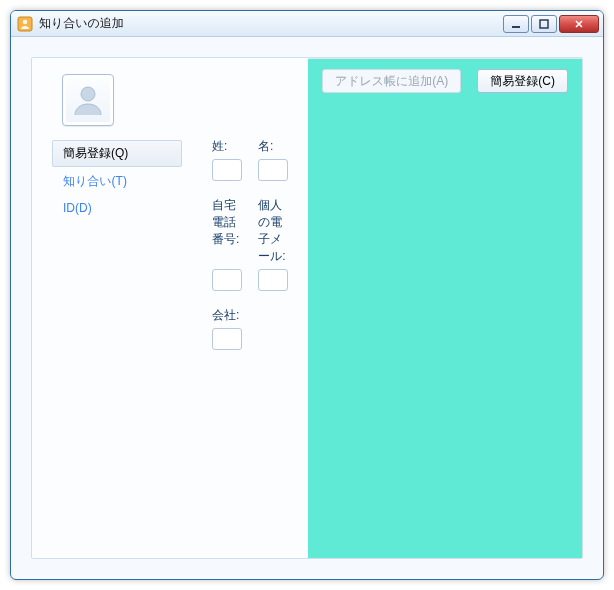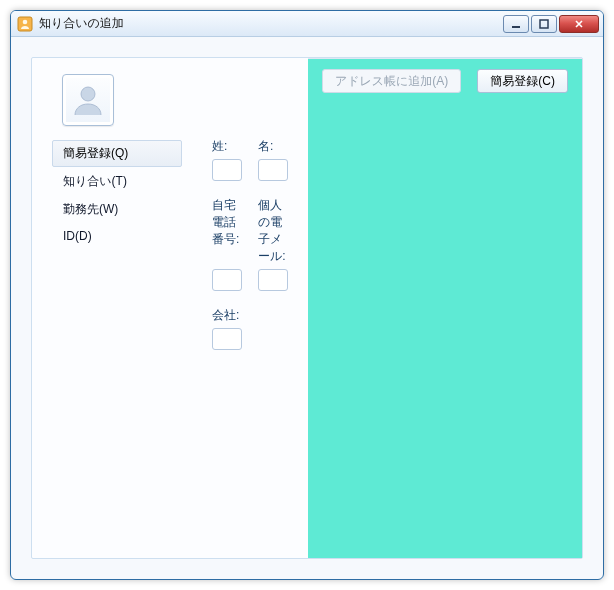--- a/index.html
+++ b/index.html
@@ -84,21 +84,21 @@
     display: flex;
     padding: 0 20px 10px 20px;
   }
   .sidebar {
     width: 130px;
     padding-top: 4px;
   }
   .nav-item {
     padding: 4px 4px 4px 10px;
     margin-bottom: 1px;
-    color: #0f172a;
+    color: #3b82f6;
     cursor: default;
     border: 1px solid transparent;
   }
   .nav-item.selected {
     background: linear-gradient(#f4f7fb, #e8eef6);
     border: 1px solid #c9d9eb;
     border-radius: 2px;
     color: #000;
   }
   .form-area {
@@ -193,21 +193,20 @@
             <path d="M6 34c0-7 6-11 13-11s13 4 13 11" fill="none" stroke="#9fb3cc" stroke-width="0.8"></path>
           </svg>
         </div>
       </div>
 
       <div class="main">
 
         <div class="sidebar">
           <div class="nav-item selected"><span>簡易登録(Q)</span></div>
           <div class="nav-item"><span>知り合い(T)</span></div>
-          <div class="nav-item"><span>勤務先(W)</span></div>
           <div class="nav-item"><span>ID(D)</span></div>
         </div>
 
         <div class="form-area">
           <div class="field-label">姓:</div>
           <div class="field-label">名:</div>
           <input class="field-input" type="text" value="" style="">
           <input class="field-input" type="text" value="" style="">
 
           <div class="field-label">自宅電話番号:</div>

